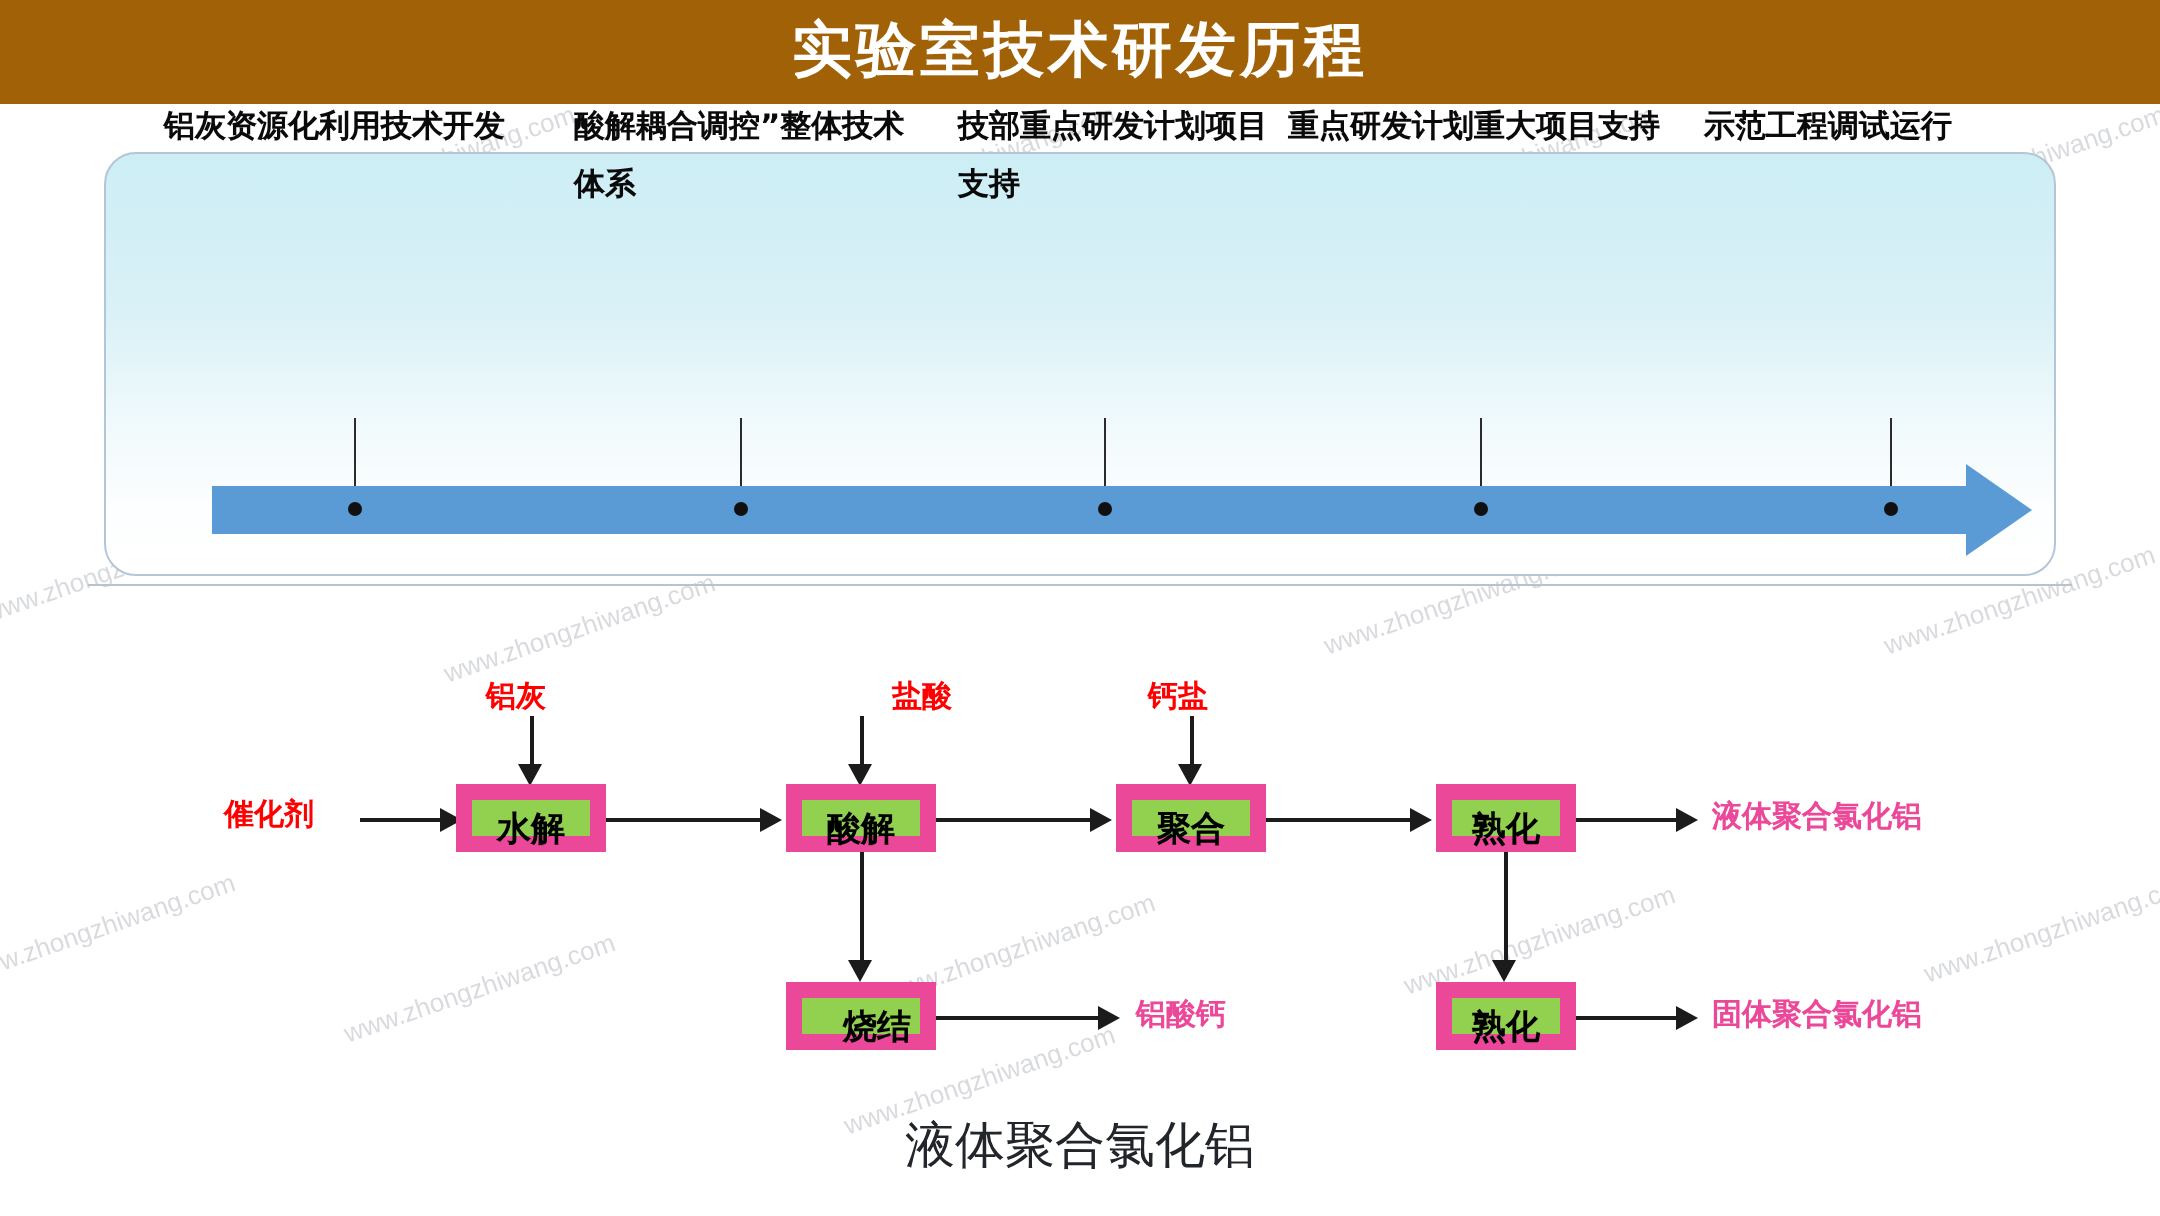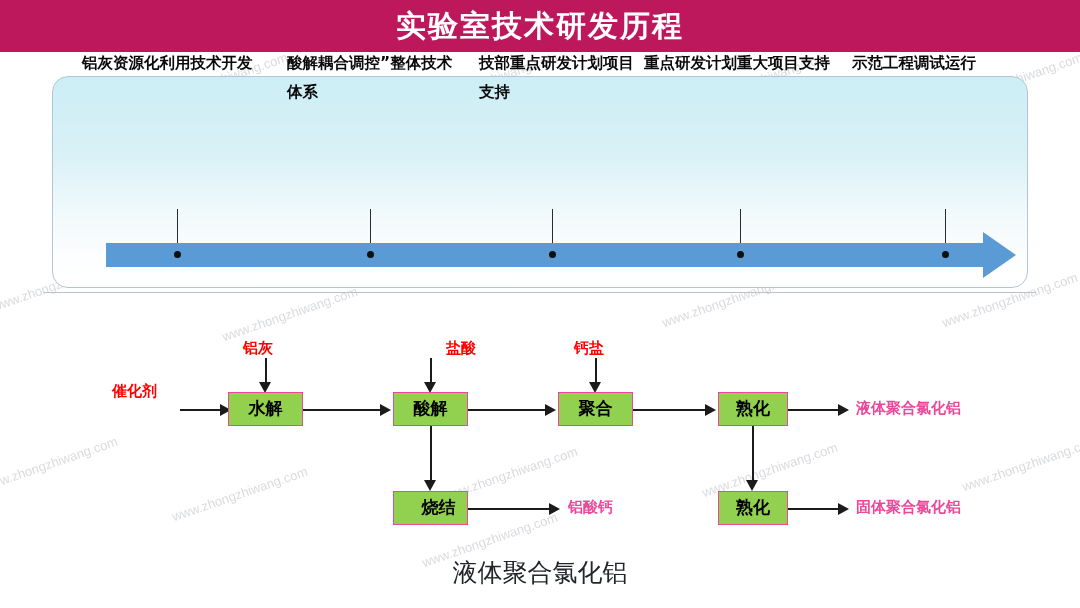--- a/index.html
+++ b/index.html
@@ -31,21 +31,21 @@
     transform: rotate(-19deg);
     transform-origin: left top;
     white-space: nowrap;
   }
 
   
   #title-banner {
     position: absolute;
     left: 0; top: 0;
     width: 1080px; height: 52px;
-    background: #be185d;
+    background: #a16207;
     z-index: 10;
   }
   #title-text {
     position: absolute;
     left: 0; right: 0; top: 4px;
     text-align: center;
     color: #ffffff;
     font-size: 30px;
     font-weight: bold;
     letter-spacing: 2px;
@@ -115,21 +115,21 @@
     border-top: 23px solid transparent;
     border-bottom: 23px solid transparent;
     border-left: 33px solid #5b9bd5;
     z-index: 8;
   }
 
   
   .pbox {
     position: absolute;
     background: #92d050;
-    border: 1px solid #ec4899;
+    border: 8px solid #ec4899;
     box-sizing: border-box;
     color: #000000;
     font-size: 17px;
     font-weight: bold;
     text-align: center;
     font-family: "DejaVu Sans", "Liberation Sans", sans-serif;
     z-index: 8;
   }
   .lbl {
     position: absolute;
@@ -235,21 +235,21 @@
 
 <div id="tl-bar"></div>
 <div id="tl-arrowhead"></div>
 
 <div class="tl-dot" style="left:174px; top:251px;"></div>
 <div class="tl-dot" style="left:367px; top:251px;"></div>
 <div class="tl-dot" style="left:549px; top:251px;"></div>
 <div class="tl-dot" style="left:737px; top:251px;"></div>
 <div class="tl-dot" style="left:942px; top:251px;"></div>
 
-<div class="lbl red" style="left:112px; top:382px;font-family:Liberation Serif, serif;">催化剂</div>
+<div class="lbl red" style="left:112px; top:398px;font-family:Liberation Serif, serif;">催化剂</div>
 <div class="lbl red" style="left:243px; top:339px;">铝灰</div>
 <div class="lbl red" style="left:408px; top:339px;margin-left:38px;">盐酸</div>
 <div class="lbl red" style="left:574px; top:339px;">钙盐</div>
 
 <div class="vline" style="left:265px; top:358px; height:26px;"></div>
 <div class="arrow-d" style="left:259px; top:382px;"></div>
 <div class="vline" style="left:430px; top:358px; height:26px;"></div>
 <div class="arrow-d" style="left:424px; top:382px;"></div>
 <div class="vline" style="left:595px; top:358px; height:26px;"></div>
 <div class="arrow-d" style="left:589px; top:382px;"></div>

